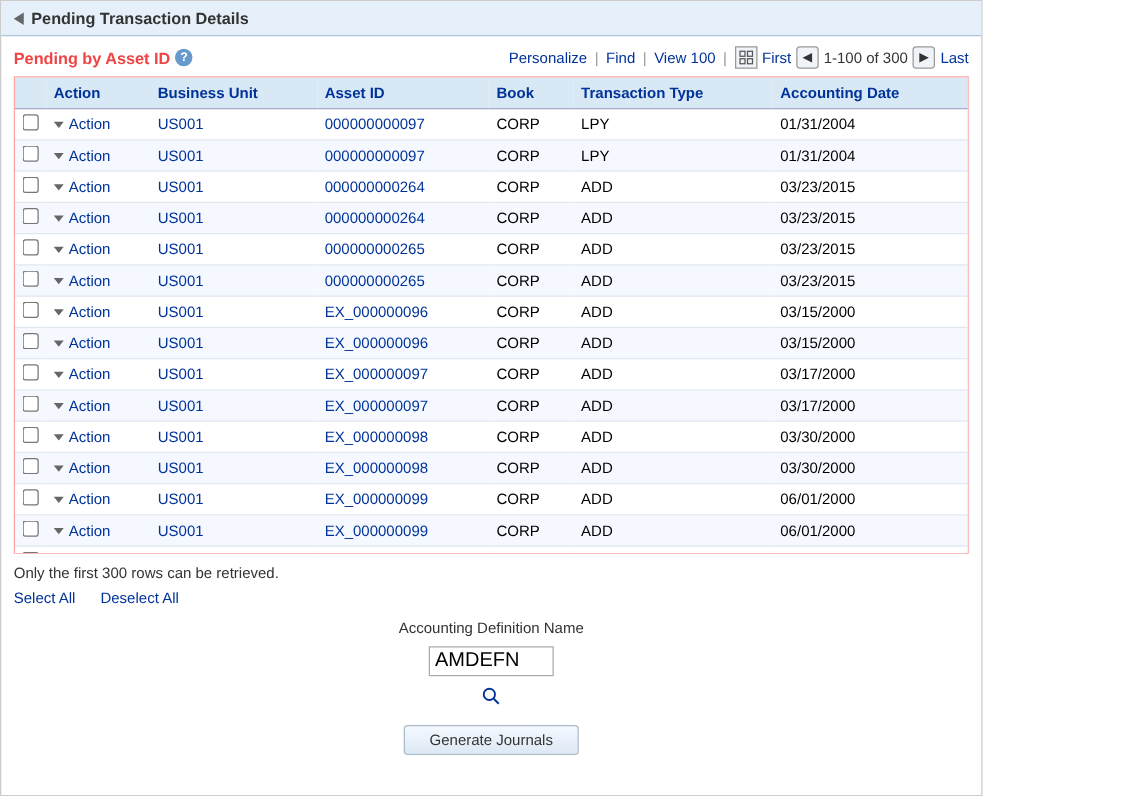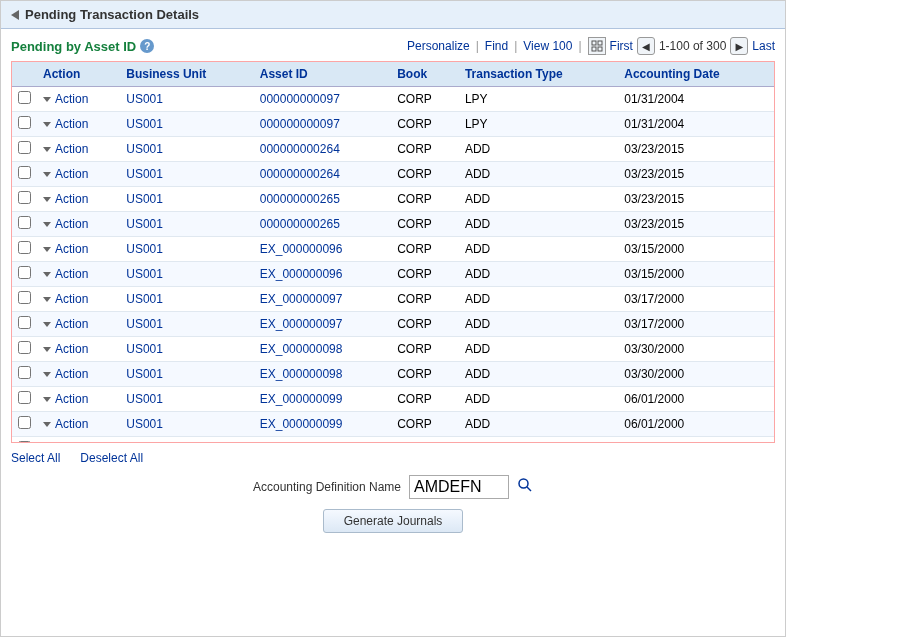--- a/index.html
+++ b/index.html
@@ -40,21 +40,21 @@
       margin-bottom: 6px;
     }
     .sub-header-left {
       display: flex;
       align-items: center;
       gap: 4px;
     }
     .sub-header-title {
       font-size: 13px;
       font-weight: bold;
-      color: #15803d;
+      color: #ef4444;
     }
     .help-icon {
       width: 14px; height: 14px;
       border-radius: 50%;
       background: #6699cc;
       color: #fff;
       font-size: 10px;
       font-weight: bold;
       display: flex; align-items: center; justify-content: center;
       cursor: pointer;
@@ -193,20 +193,21 @@
       cursor: pointer;
       text-decoration: none;
     }
 
     .footer-form {
       display: flex;
       align-items: center;
       justify-content: center;
       gap: 8px;
       margin-bottom: 10px;
+      flex-direction: column;
     }
     .footer-form label {
       font-size: 12px;
       color: #333;
     }
     .acct-input {
       border: 1px solid #aaa;
       padding: 2px 4px;
       font-size: 16px;
       width: 100px;
@@ -491,20 +492,21 @@
                 <td>CORP</td>
                 <td>ADD</td>
                 <td>06/15/2000</td>
               </tr>
             </tbody>
         </table>
       </div>
     </div>
 
     <div class="footer-area">
+      <div class="footer-note">Only the first 300 rows can be retrieved.</div>
       <div class="footer-links">
         <a class="footer-link">Select All</a>
         <a class="footer-link">Deselect All</a>
       </div>
       <div class="footer-form">
         <label>Accounting Definition Name</label>
         <input class="acct-input" type="text" value="AMDEFN" style="">
         <span class="search-icon-btn">
           <svg width="16" height="16" viewBox="0 0 16 16">
             <circle cx="6.5" cy="6.5" r="4.5" fill="none" stroke="#003399" stroke-width="1.5"></circle>

